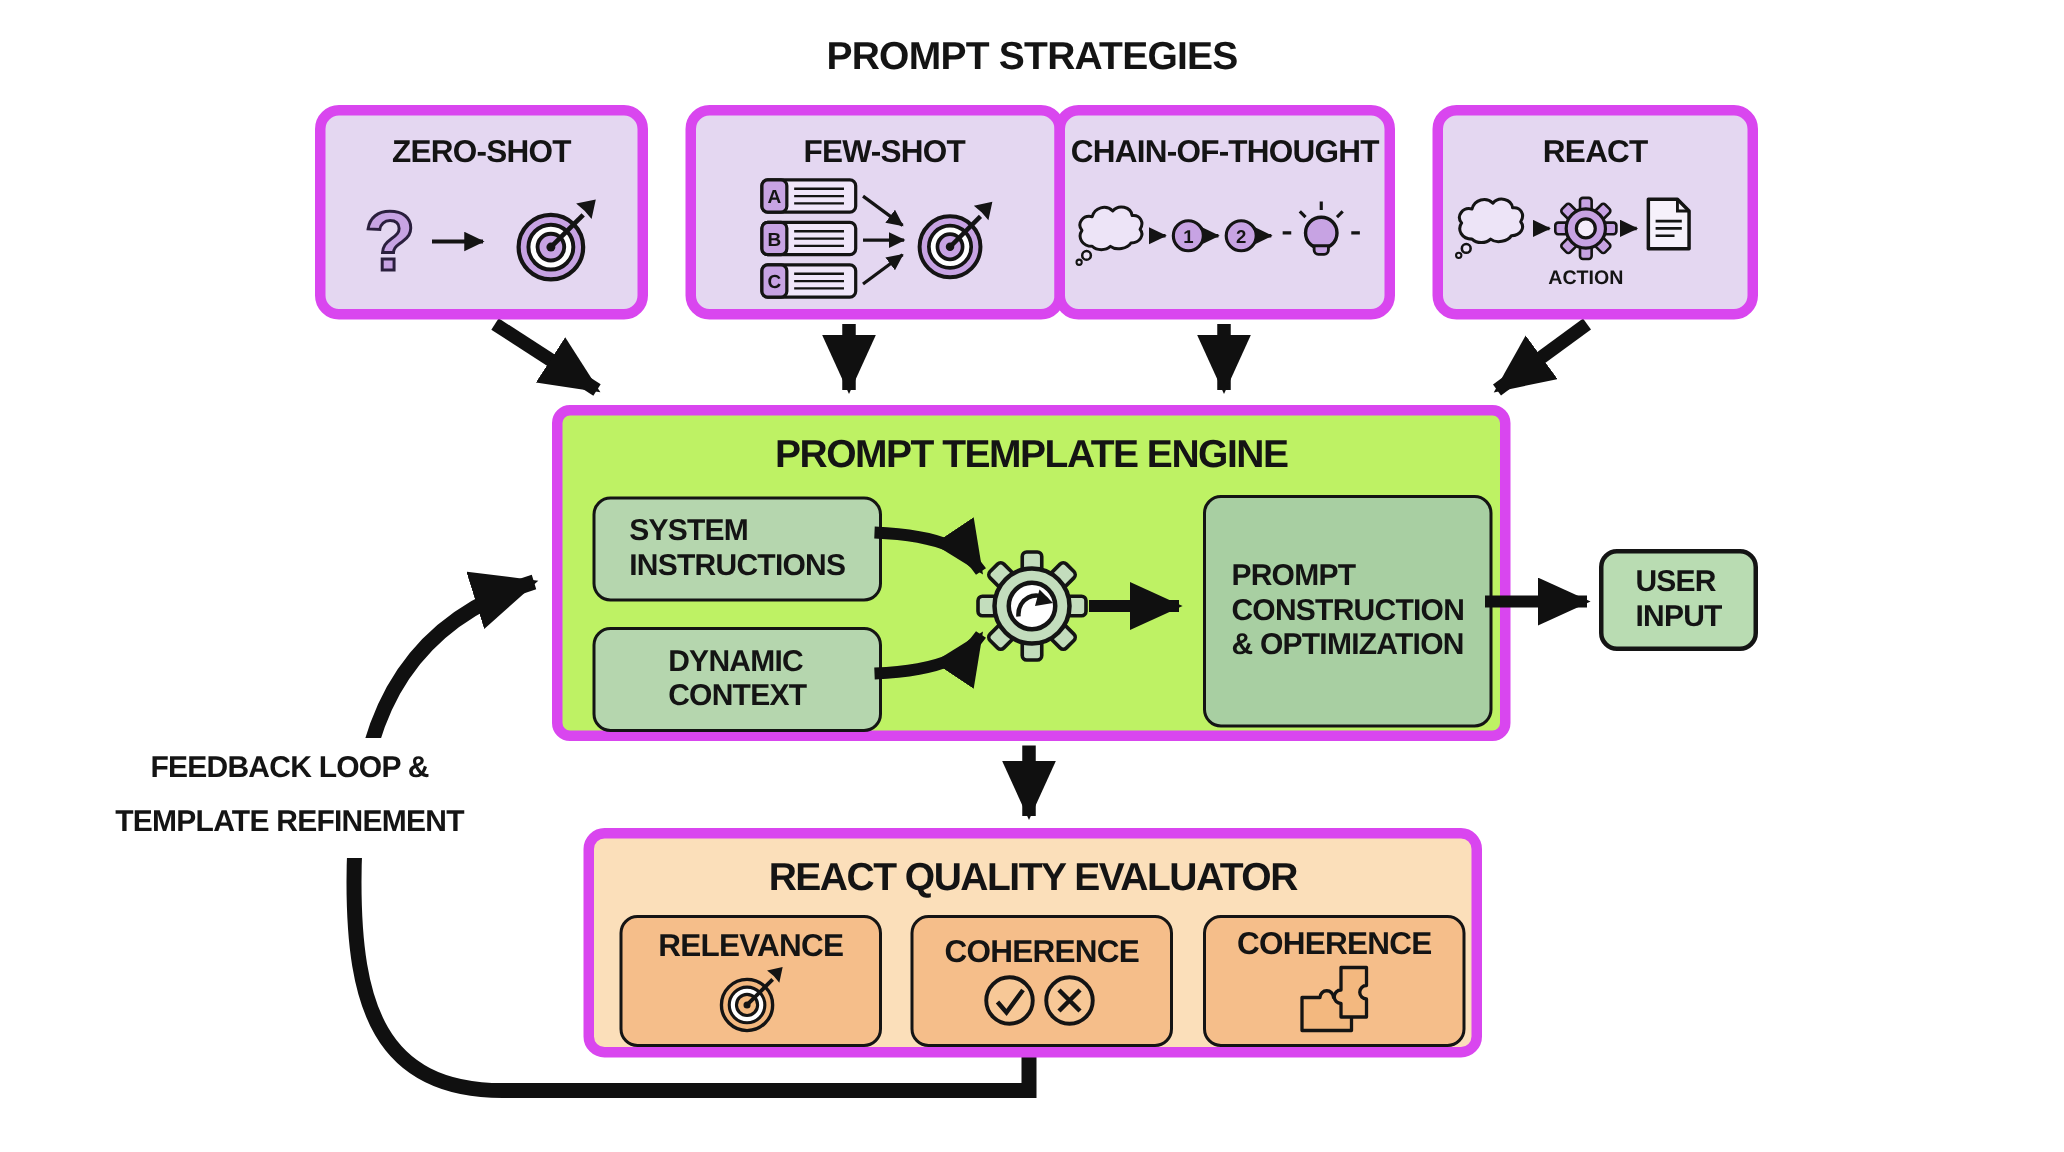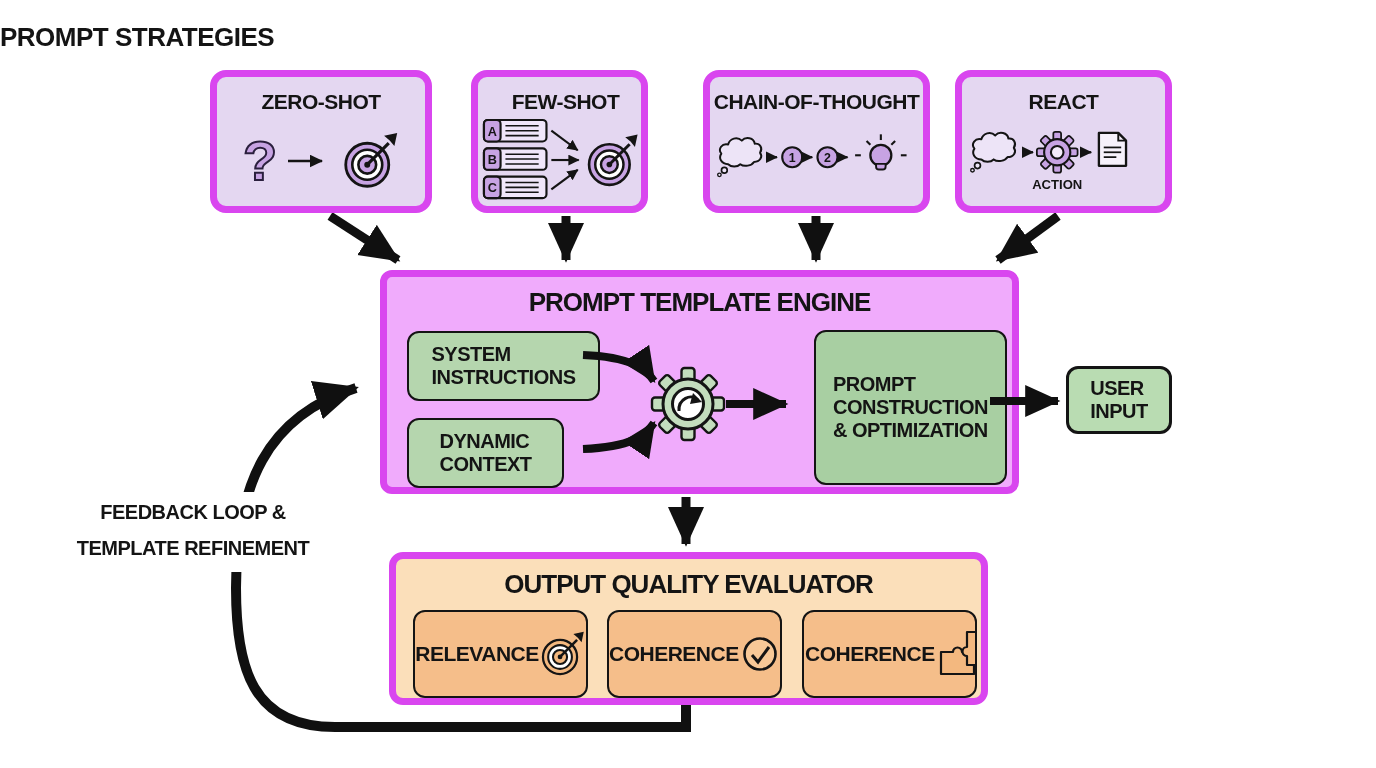--- a/index.html
+++ b/index.html
@@ -1,37 +1,37 @@
 <!DOCTYPE html>
 <html><head>
 <meta charset="utf-8">
 <style>
   html,body{margin:0;padding:0;background:#ffffff;}
   body{width:1376px;height:768px;overflow:hidden;font-family:"Liberation Sans",sans-serif;color:#141414;}
   .canvas{position:relative;width:1376px;height:768px;background:#ffffff;}
   svg.layer{position:absolute;left:0;top:0;width:1376px;height:768px;pointer-events:none;}
   #arrows-under{z-index:1;}
   #arrows-over{z-index:3;}
-  .main-title{position:absolute;left:0;top:22px;width:1376px;
+  .main-title{position:absolute;left:0;top:22px;width:1376px;text-align:center;
     font-size:26px;font-weight:bold;letter-spacing:-0.5px;z-index:2;}
   .box{position:absolute;box-sizing:border-box;border:7px solid #d946ef;z-index:2;}
   .strat{background:#e4d7f1;border-radius:16px;display:flex;flex-direction:column;align-items:center;padding-top:12px;}
   .strat-label{font-size:21px;font-weight:bold;letter-spacing:-0.5px;line-height:26px;}
   .icon-row{flex:1;display:flex;align-items:center;justify-content:center;gap:8px;}
-  .engine{background:#f0abfc;border-radius:12px;margin-left:12px;}
+  .engine{background:#bef264;border-radius:12px;}
   .engine-title,.eval-title{position:absolute;left:0;top:10px;width:100%;text-align:center;
     font-size:26px;font-weight:bold;letter-spacing:-1px;}
   .sub{position:absolute;box-sizing:border-box;border:2.5px solid #141414;border-radius:12px;
     display:flex;align-items:center;justify-content:center;text-align:left;
     font-size:20px;font-weight:bold;line-height:1.15;letter-spacing:-0.5px;white-space:pre-line;}
   .sub-green{background:#b5d6ae;}
   .sub-green-dark{background:#a8cfa2;}
   .evaluator{background:#fbdfba;border-radius:14px;}
   .crit{position:absolute;box-sizing:border-box;border:2.5px solid #141414;border-radius:12px;background:#f5be8a;
-    display:flex;flex-direction:row;align-items:center;justify-content:center;gap:1px;}
+    display:flex;flex-direction:column;align-items:center;justify-content:center;gap:1px;}
   .crit-label{font-size:21px;font-weight:bold;letter-spacing:-0.5px;}
   .user-input{background:#b9dcb2;z-index:2;}
   .gear-wrap{position:absolute;left:648px;top:364px;width:80px;height:80px;z-index:4;}
   .feedback-label{position:absolute;left:45px;top:492px;width:296px;z-index:5;background:#ffffff;
     text-align:center;font-size:20px;font-weight:bold;line-height:36px;letter-spacing:-0.5px;
     white-space:pre-line;padding:2px 0 6px 0;}
 </style>
 </head>
 <body>
 
@@ -82,21 +82,21 @@
       </svg>
       <svg width="48" height="18">
         <line x1="2" y1="9" x2="36" y2="9" stroke="#141414" stroke-width="2.6" marker-end="url(#ms)"></line>
       </svg>
       <svg width="58" height="58">
         <use href="#sym-target" style="--ring:#c7a3e3"></use>
       </svg>
     </div>
   </div>
 
-  <div class="box strat" style="left:471px;top:70px;width:177px;height:143px;padding-left:12px;">
+  <div class="box strat" style="left:457px;top:70px;width:253px;height:143px;padding-left:12px;">
     <div class="strat-label">FEW-SHOT</div>
     <div class="icon-row">
       <svg width="168" height="88" viewBox="0 0 172 88">
         <g stroke="#141414">
           <g>
             <rect x="2" y="2" width="64" height="22" rx="4" fill="#f0e6fa" stroke-width="2.2"></rect>
             <rect x="2" y="2" width="17" height="22" rx="4" fill="#c7a3e3" stroke-width="2.2"></rect>
             <line x1="24" y1="8" x2="58" y2="8" stroke-width="1.6"></line>
             <line x1="24" y1="13" x2="58" y2="13" stroke-width="1.6"></line>
             <line x1="24" y1="18" x2="58" y2="18" stroke-width="1.6"></line>
@@ -184,32 +184,32 @@
         </g>
         <text x="91" y="64" text-anchor="middle" font-size="13.5" font-weight="bold" fill="#141414">ACTION</text>
       </svg>
     </div>
   </div>
 
   <div class="box engine" style="left:368px;top:270px;width:639px;height:224px;">
     <div class="engine-title">PROMPT TEMPLATE ENGINE</div>
     <div class="sub sub-green" style="left:20px;top:54px;width:193px;height:70px;">SYSTEM
 INSTRUCTIONS</div>
-    <div class="sub sub-green" style="left:20px;top:141px;width:157px;height:70px;">DYNAMIC
+    <div class="sub sub-green" style="left:20px;top:141px;width:193px;height:70px;">DYNAMIC
 CONTEXT</div>
     <div class="sub sub-green-dark" style="left:427px;top:53px;width:193px;height:155px;">PROMPT
 CONSTRUCTION
 &amp; OPTIMIZATION</div>
   </div>
 
   <div class="box sub user-input" style="left:1066px;top:366px;width:106px;height:68px;border-width:3px;">USER
 INPUT</div>
 
   <div class="box evaluator" style="left:389px;top:552px;width:599px;height:153px;">
-    <div class="eval-title">OUTPUT QUALITY EVALUATOR</div>
+    <div class="eval-title">REACT QUALITY EVALUATOR</div>
     <div class="crit" style="left:17px;top:51px;width:175px;height:88px;">
       <div class="crit-label">RELEVANCE</div>
       <svg width="46" height="46">
         <use href="#sym-target" width="46" height="46" style="--ring:#f3b87f"></use>
       </svg>
     </div>
     <div class="crit" style="left:211px;top:51px;width:175px;height:88px;">
       <div class="crit-label">COHERENCE</div>
       <svg width="84" height="38">
         <g stroke="#141414" fill="#f7c897">

